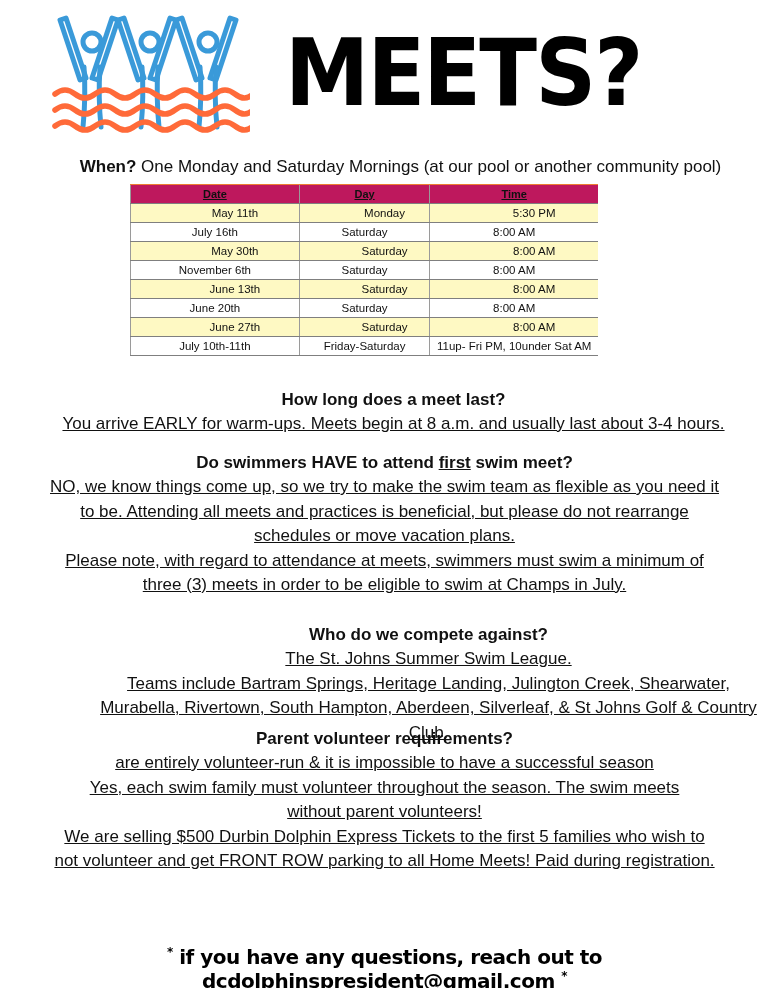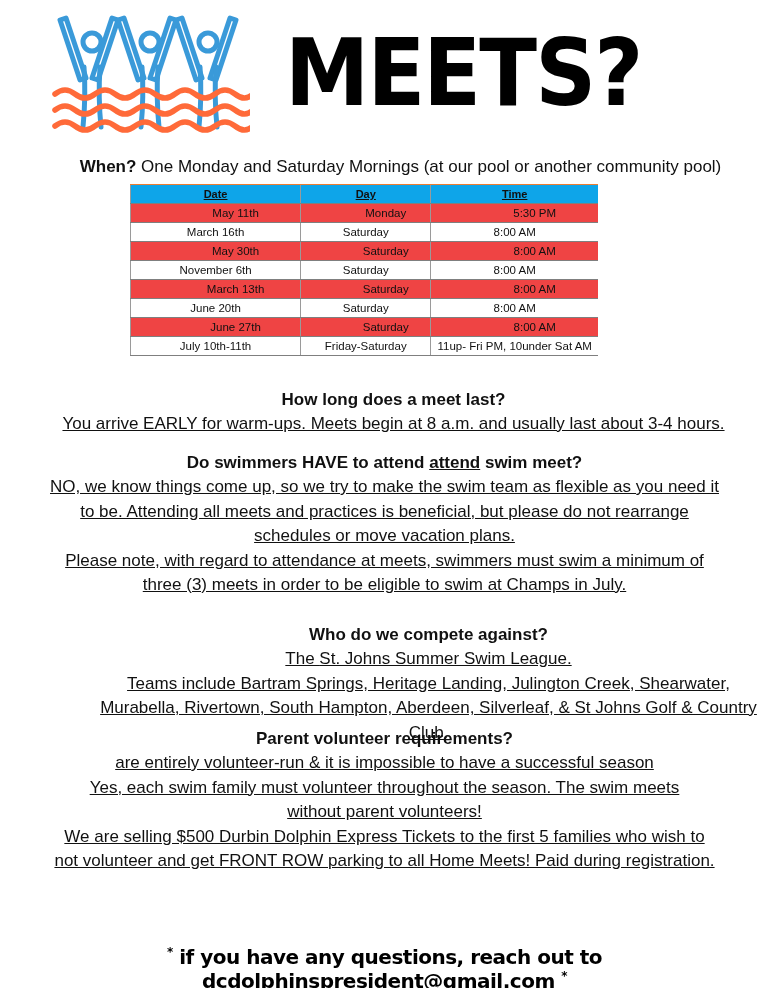--- a/index.html
+++ b/index.html
@@ -10,23 +10,23 @@
            font-weight: 900; font-size: 92px; line-height: 92px; letter-spacing: -2px;
            transform: scaleX(0.92); transform-origin: left center; color: #000; }
   .when { position: absolute; left: 16px; width: 769px; top: 156px; text-align: center;
           font-size: 17px; line-height: 22px; }
   .when b { font-weight: bold; }
   .sched { position: absolute; left: 130px; top: 185px; width: 468px; border-collapse: collapse;
            font-family: "Liberation Sans", sans-serif; font-size: 11.5px; }
   .sched-top { position: absolute; left: 130px; top: 184px; width: 468px; height: 3px; background: #ED7D31; }
   .sched th, .sched td { height: 18px; padding: 0; text-align: center; border-bottom: 1px solid #7f7f7f;
            border-left: 1px solid #9a9a9a; }
-  .sched th { font-weight: bold; text-decoration: underline; background: #0ea5e9; font-size: 11px; }
+  .sched th { font-weight: bold; text-decoration: underline; background: #be185d; font-size: 11px; }
   .sched td.c3, .sched th.c3 { border-right: none; }
-  .sched tr.alt td { background: #ef4444; padding-left: 40px; }
+  .sched tr.alt td { background: #fef9c3; padding-left: 40px; }
   .sched .c1 { width: 178px; }
   .sched .c2 { width: 111px; text-align: center; }
   .sched .c3 { width: 179px; }
   .sec { position: absolute; left: 0; width: 769px; text-align: center; font-size: 17px; line-height: 24.5px; }
   .sec h2 { margin: 0; font-size: 17px; font-weight: bold; line-height: 24px; }
   .sec p { margin: 0; text-decoration: underline; }
   .u { text-decoration: underline; }
   .footer { position: absolute; left: 0; width: 769px; top: 945px; text-align: center;
             font-family: "DejaVu Sans", sans-serif; font-weight: bold; font-size: 20px; letter-spacing: -0.5px;
             color: #000; }
@@ -75,36 +75,36 @@
       <th class="c3">Time</th>
     </tr>
   </thead>
   <tbody>
     <tr class="alt">
       <td class="c1">May 11th</td>
       <td class="c2">Monday</td>
       <td class="c3">5:30 PM</td>
     </tr>
     <tr>
-      <td class="c1">March 16th</td>
+      <td class="c1">July 16th</td>
       <td class="c2">Saturday</td>
       <td class="c3">8:00 AM</td>
     </tr>
     <tr class="alt">
       <td class="c1">May 30th</td>
       <td class="c2">Saturday</td>
       <td class="c3">8:00 AM</td>
     </tr>
     <tr>
       <td class="c1">November 6th</td>
       <td class="c2">Saturday</td>
       <td class="c3">8:00 AM</td>
     </tr>
     <tr class="alt">
-      <td class="c1">March 13th</td>
+      <td class="c1">June 13th</td>
       <td class="c2">Saturday</td>
       <td class="c3">8:00 AM</td>
     </tr>
     <tr>
       <td class="c1">June 20th</td>
       <td class="c2">Saturday</td>
       <td class="c3">8:00 AM</td>
     </tr>
     <tr class="alt">
       <td class="c1">June 27th</td>
@@ -118,21 +118,21 @@
     </tr>
   </tbody>
 </table>
 
 <div class="sec" style="top:388px;padding-left:9px;">
   <h2>How long does a meet last?</h2>
   <p>You arrive EARLY for warm-ups. Meets begin at 8 a.m. and usually last about 3-4 hours.</p>
 </div>
 
 <div class="sec" style="top:451px;">
-  <h2><span>Do swimmers HAVE to attend </span><span class="u">attend</span><span> swim meet?</span></h2>
+  <h2><span>Do swimmers HAVE to attend </span><span class="u">first</span><span> swim meet?</span></h2>
   <p>NO, we know things come up, so we try to make the swim team as flexible as you need it</p>
   <p>to be. Attending all meets and practices is beneficial, but please do not rearrange</p>
   <p>schedules or move vacation plans.</p>
   <p>Please note, with regard to attendance at meets, swimmers must swim a minimum of</p>
   <p>three (3) meets in order to be eligible to swim at Champs in July.</p>
 </div>
 
 <div class="sec" style="top:623px;padding-left:44px;">
   <h2>Who do we compete against?</h2>
   <p><span>The </span><span class="u">St. Johns Summer Swim League</span><span>.</span></p>

